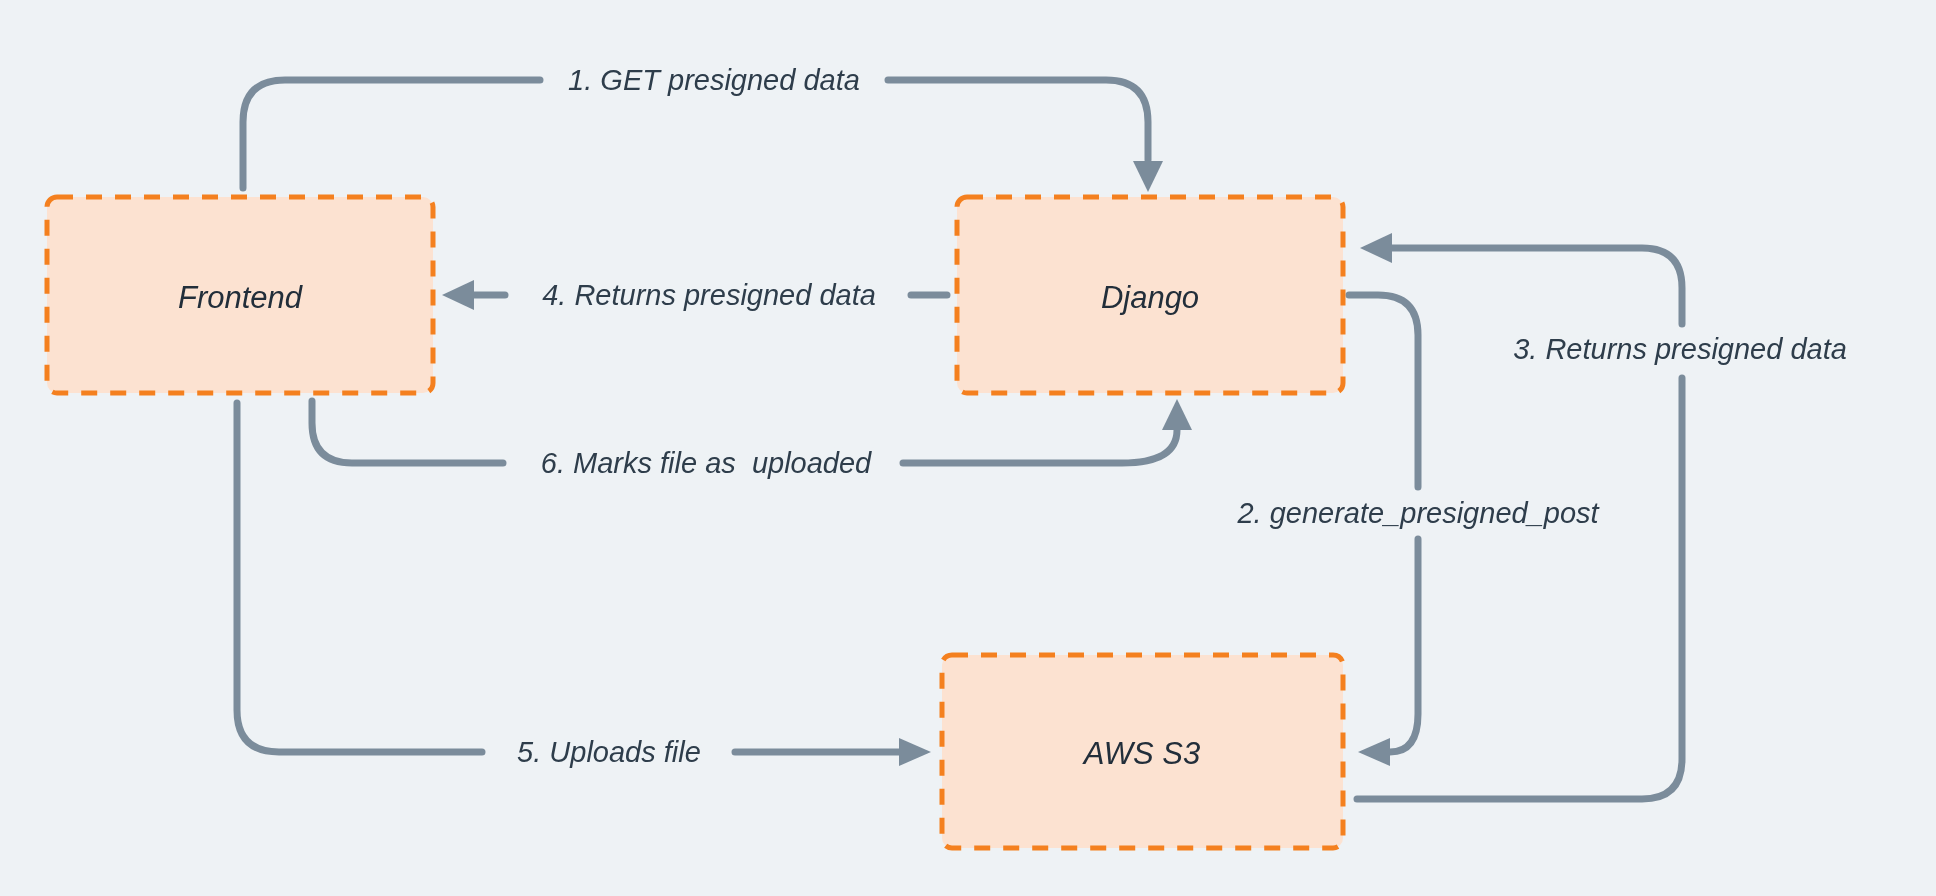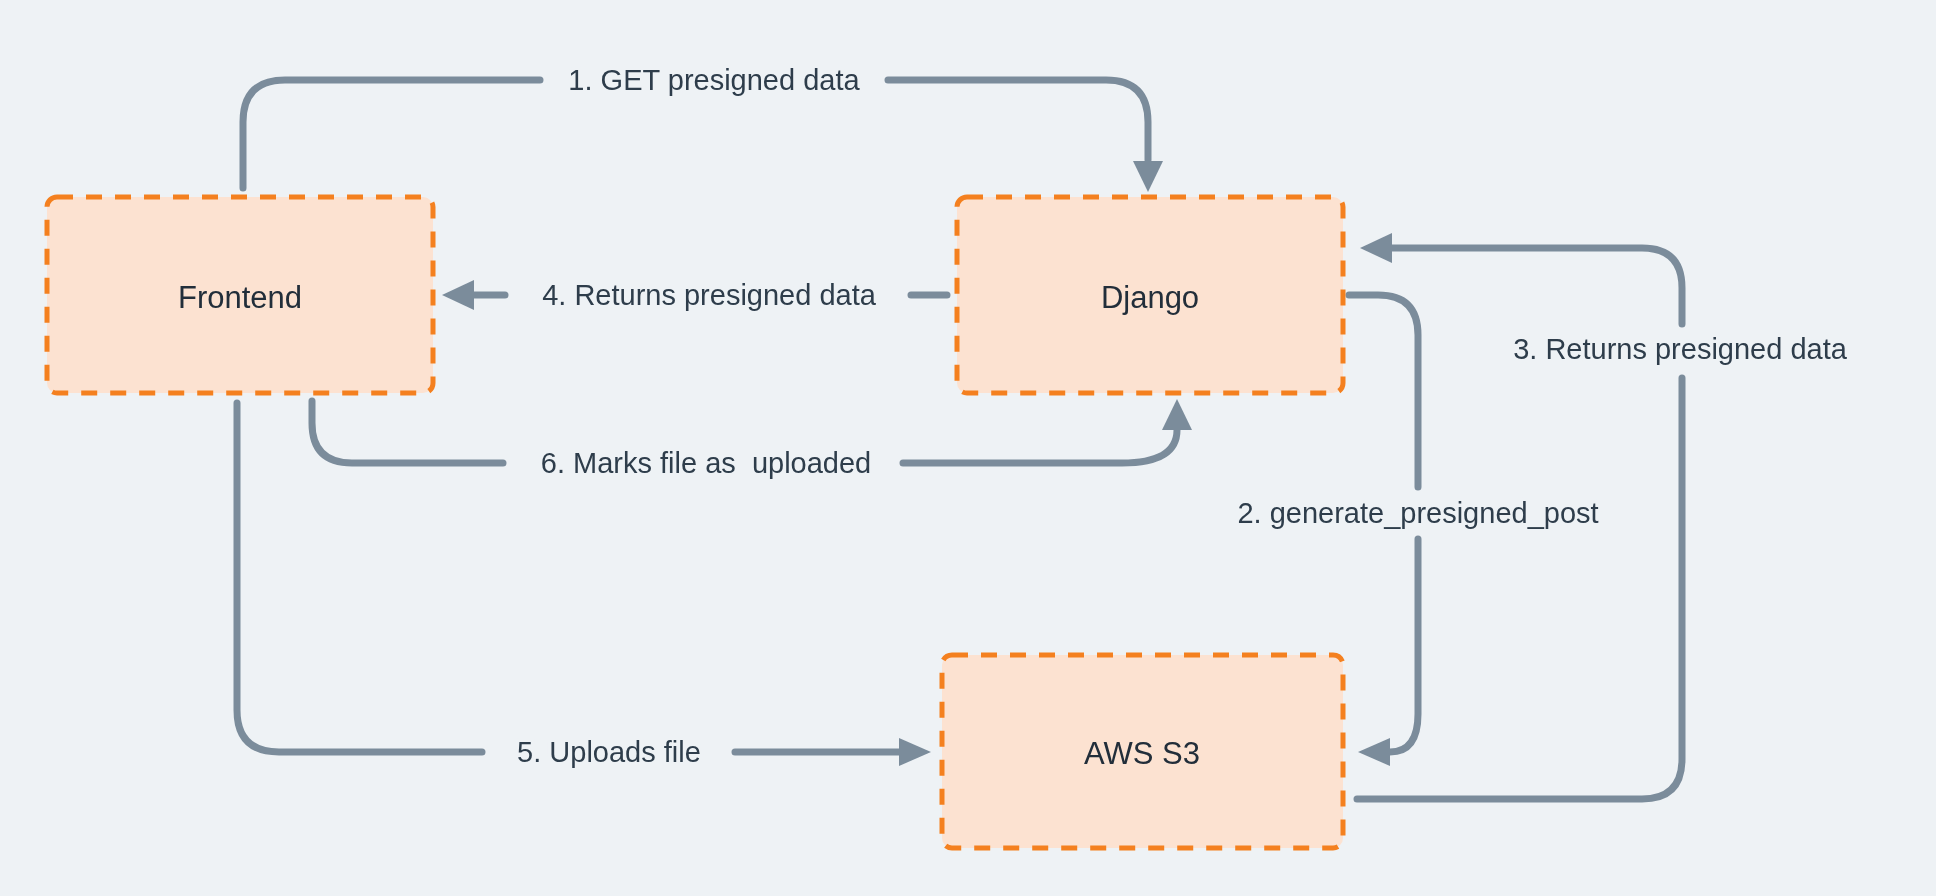--- a/index.html
+++ b/index.html
@@ -4,21 +4,21 @@
 <style>
   :root{
     --bg:#eef2f5;
     --arrow:#7b8c9b;
     --node-fill:#fce2d1;
     --node-border:#f4801f;
     --node-text:#222e3a;
     --label-text:#2e3d4b;
   }
   html,body{margin:0;padding:0;background:var(--bg);}
-  .stage{width:1936px;height:896px;overflow:hidden;}
+  .stage{width:1936px;height:896px;overflow:hidden;font-style:italic;}
   svg{display:block;}
   .edge-path{stroke:var(--arrow);stroke-width:7;fill:none;stroke-linecap:round;}
   .edge-head{fill:var(--arrow);stroke:none;}
   .node-rect{fill:var(--node-fill);stroke:var(--node-border);stroke-width:5;stroke-dasharray:16 13;}
   .node-label{
     font-family:"Liberation Sans", sans-serif;
     font-size:31px; fill:var(--node-text);
     text-anchor:middle; dominant-baseline:central;
   }
   .elabel{

